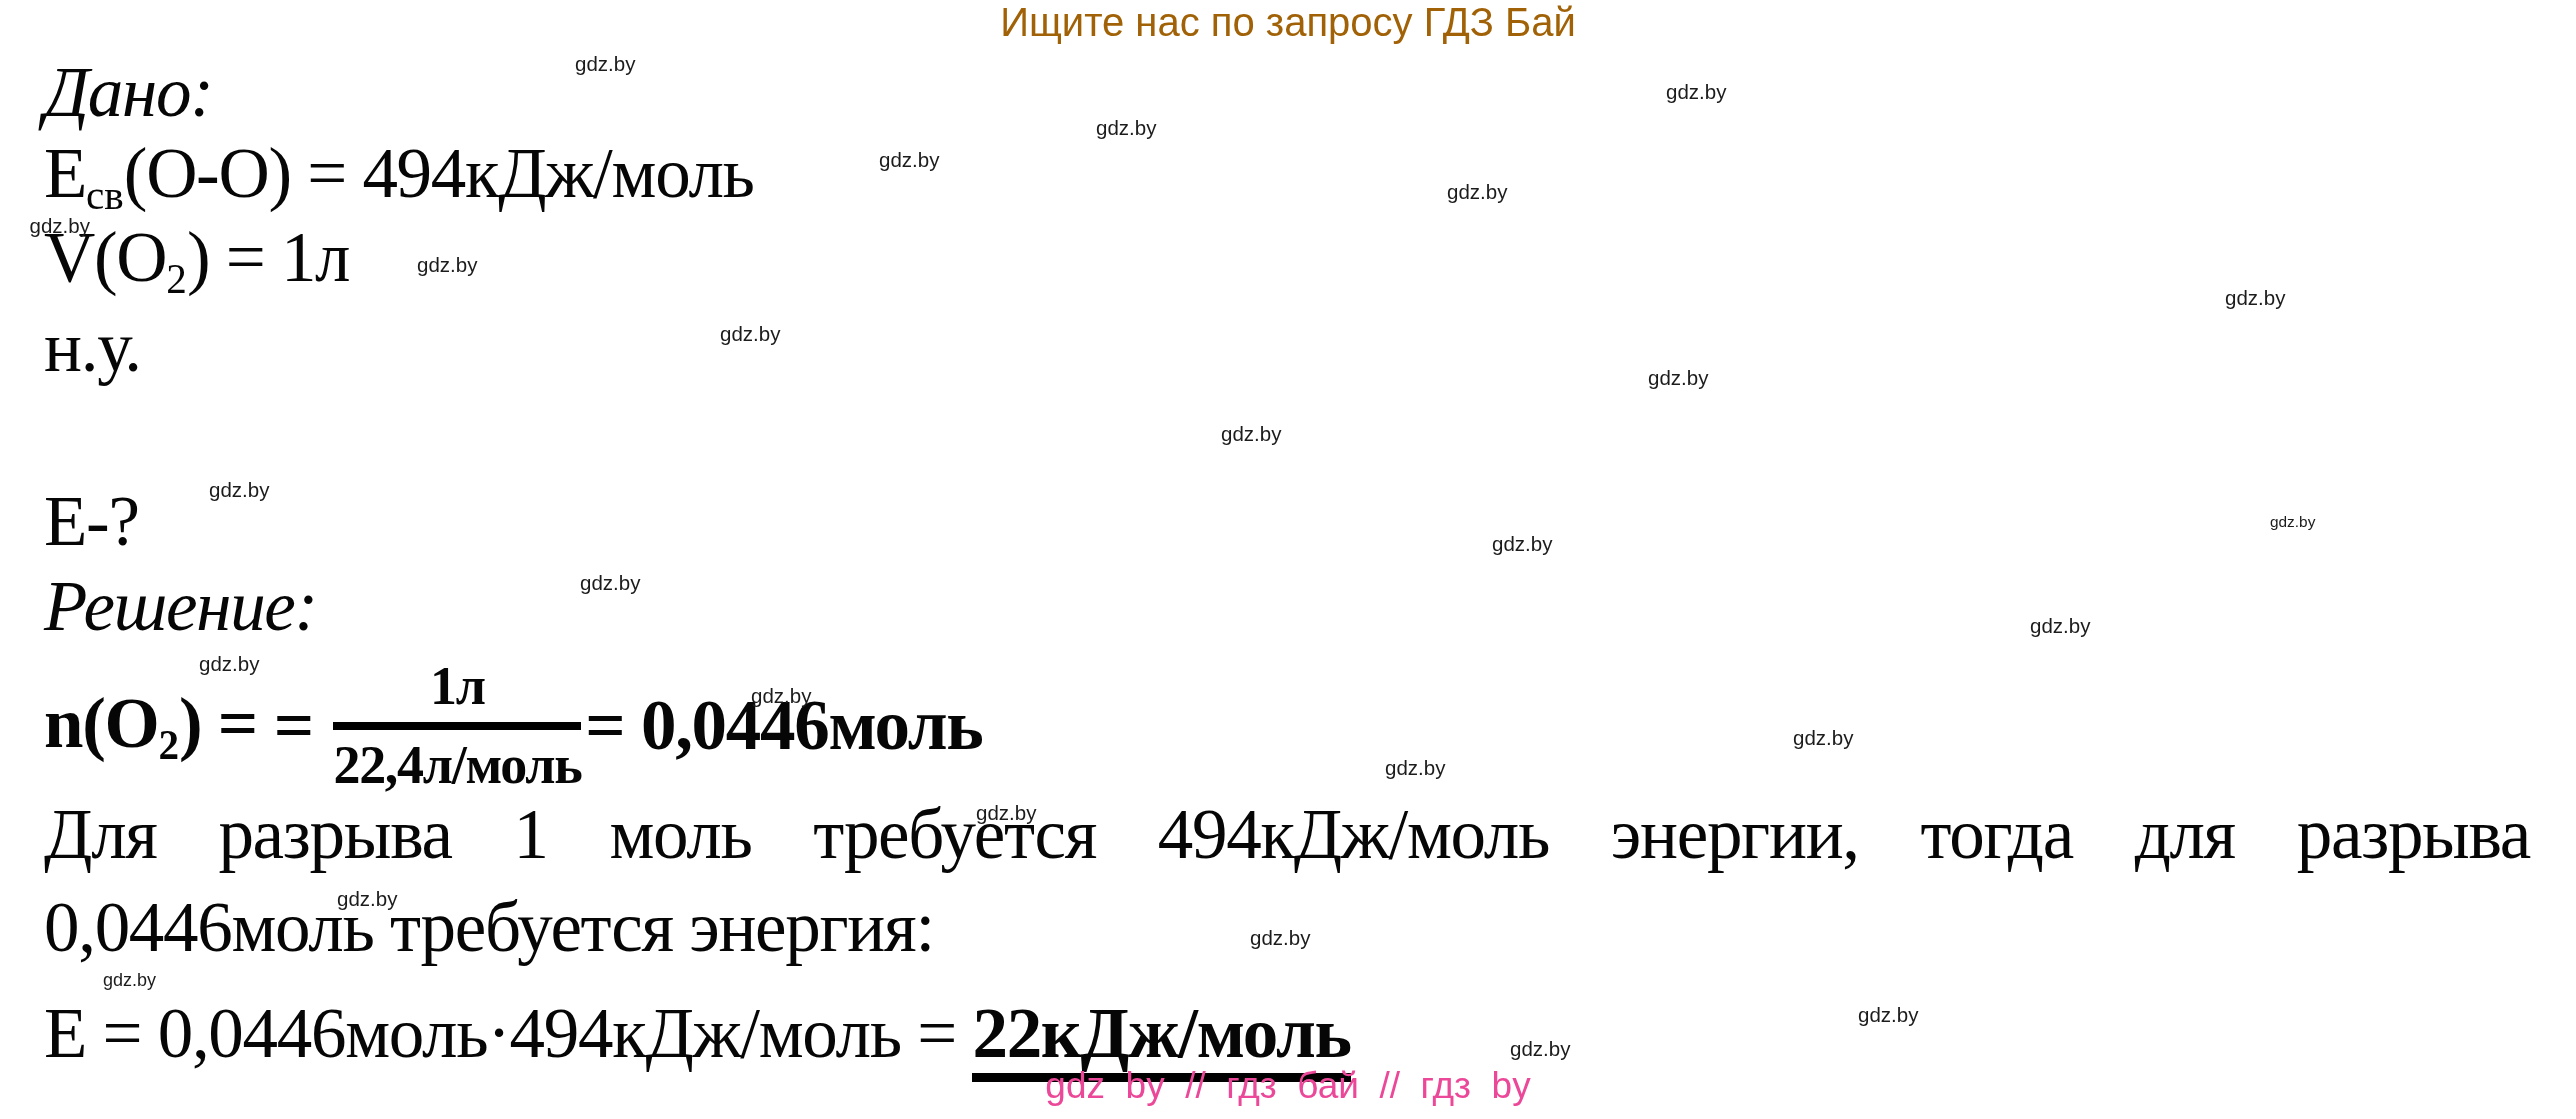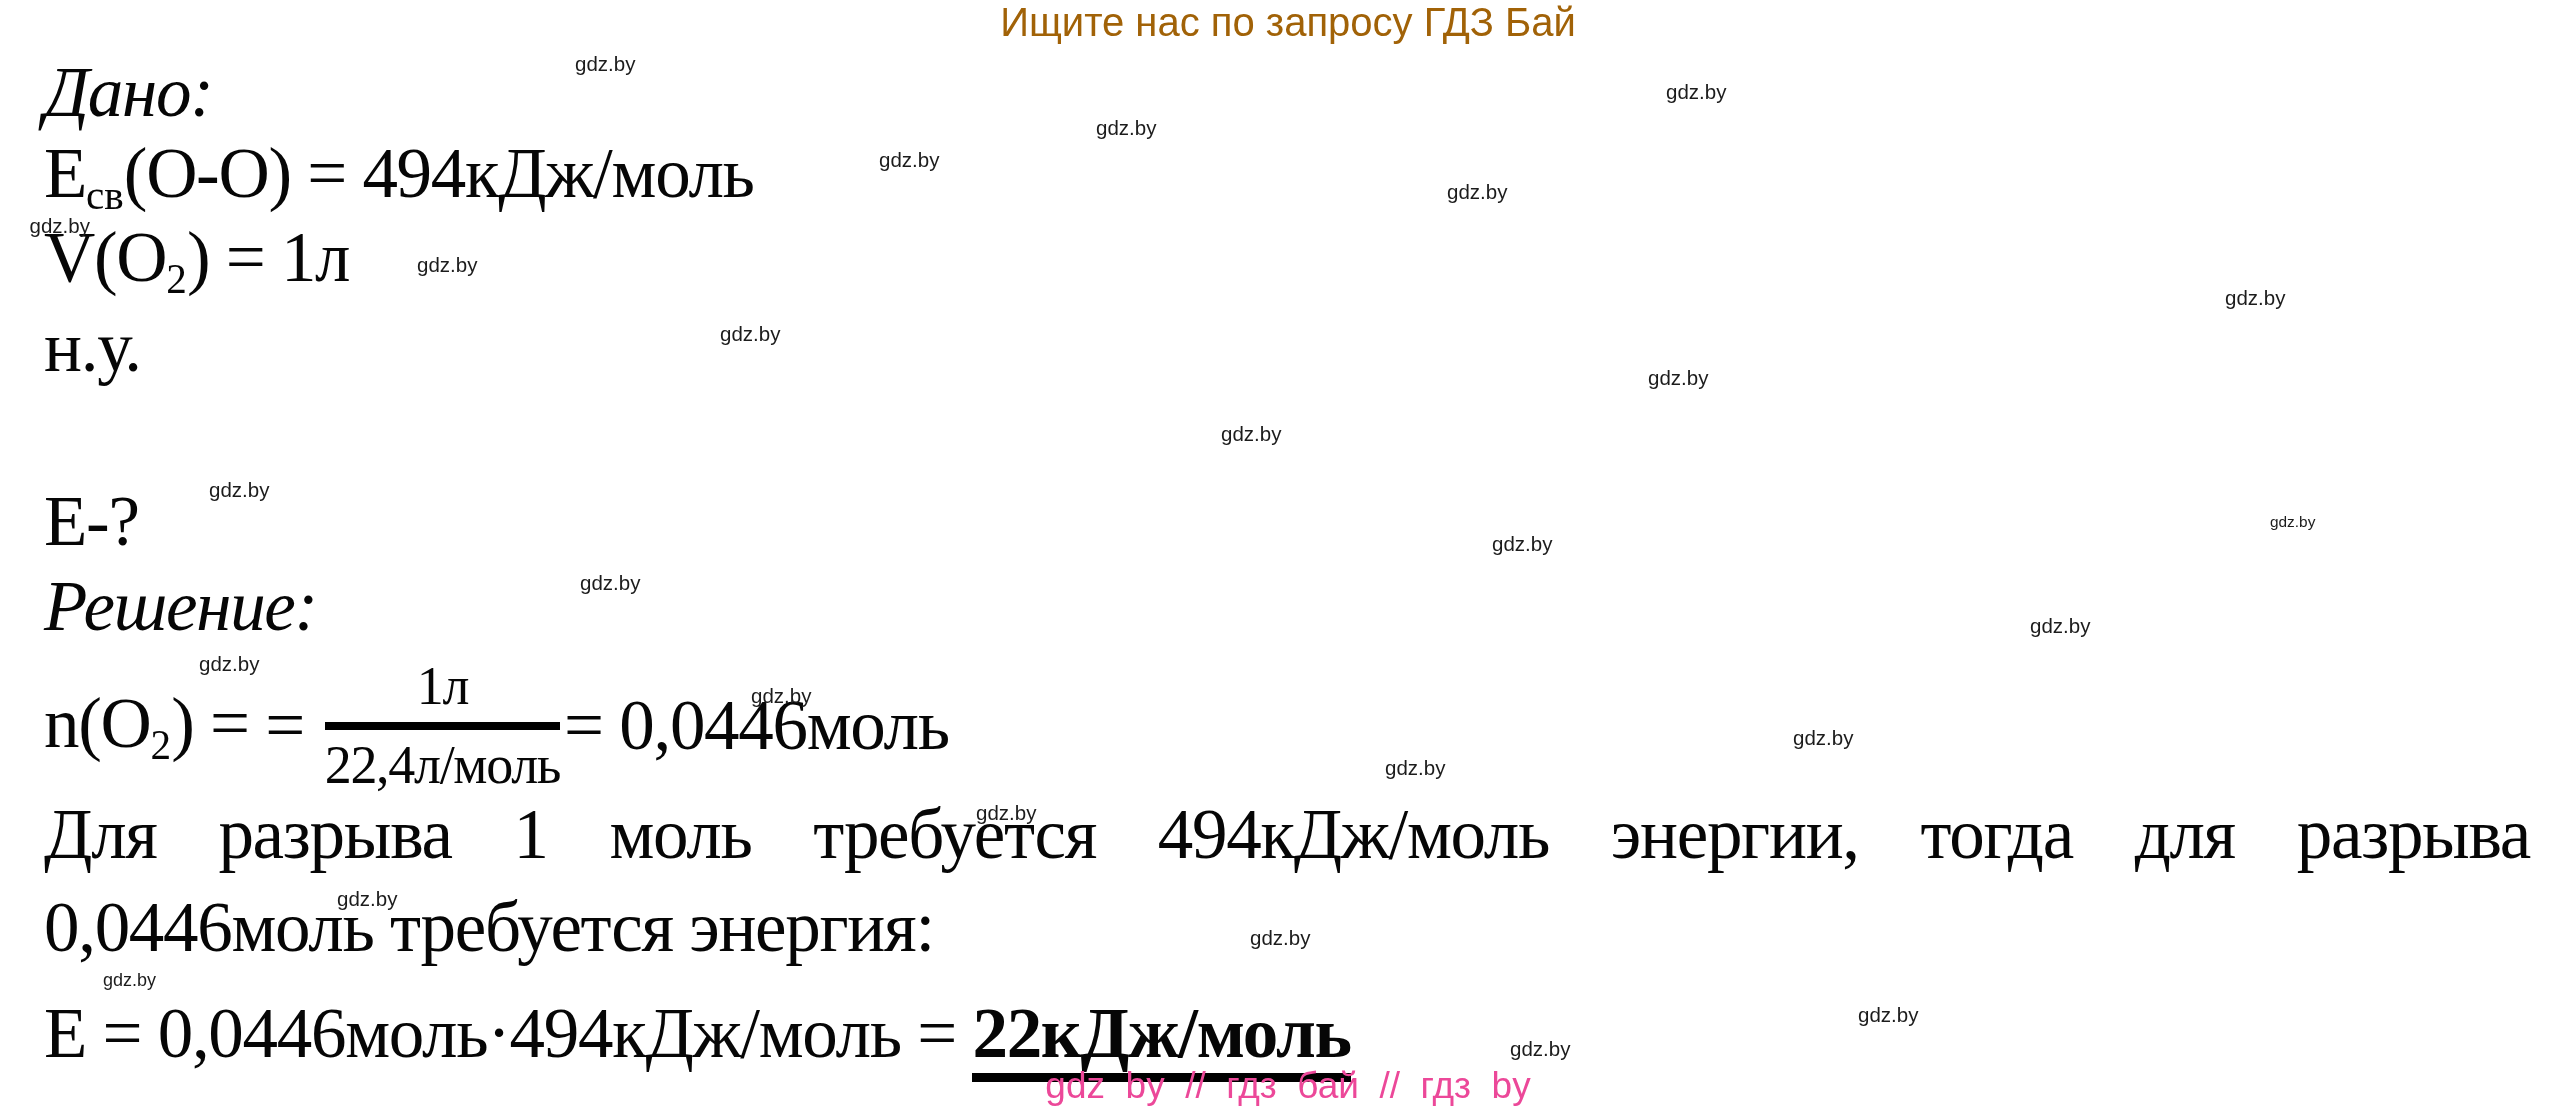--- a/index.html
+++ b/index.html
@@ -29,21 +29,21 @@
   .sub{font-size:0.58em;vertical-align:-0.28em;letter-spacing:0;}
   .justify{
     right:46px;white-space:normal;
     text-align:justify;text-align-last:justify;
     word-spacing:3.9px;
   }
   .formula{
     position:absolute;left:44px;top:656px;
     height:139px;
     display:flex;align-items:center;
-    font-size:71px;letter-spacing:-1.3px;white-space:nowrap;
+    font-size:71px;letter-spacing:-1.3px;white-space:nowrap;font-weight:bold;
   }
   .formula .eq{margin:0 16.7px;}
   .frac{
     display:inline-flex;flex-direction:column;align-items:center;
     font-size:54px;line-height:1.08;
     margin:0 3.9px;
     vertical-align:middle;
   }
   .frac .num{
     align-self:stretch;text-align:center;

